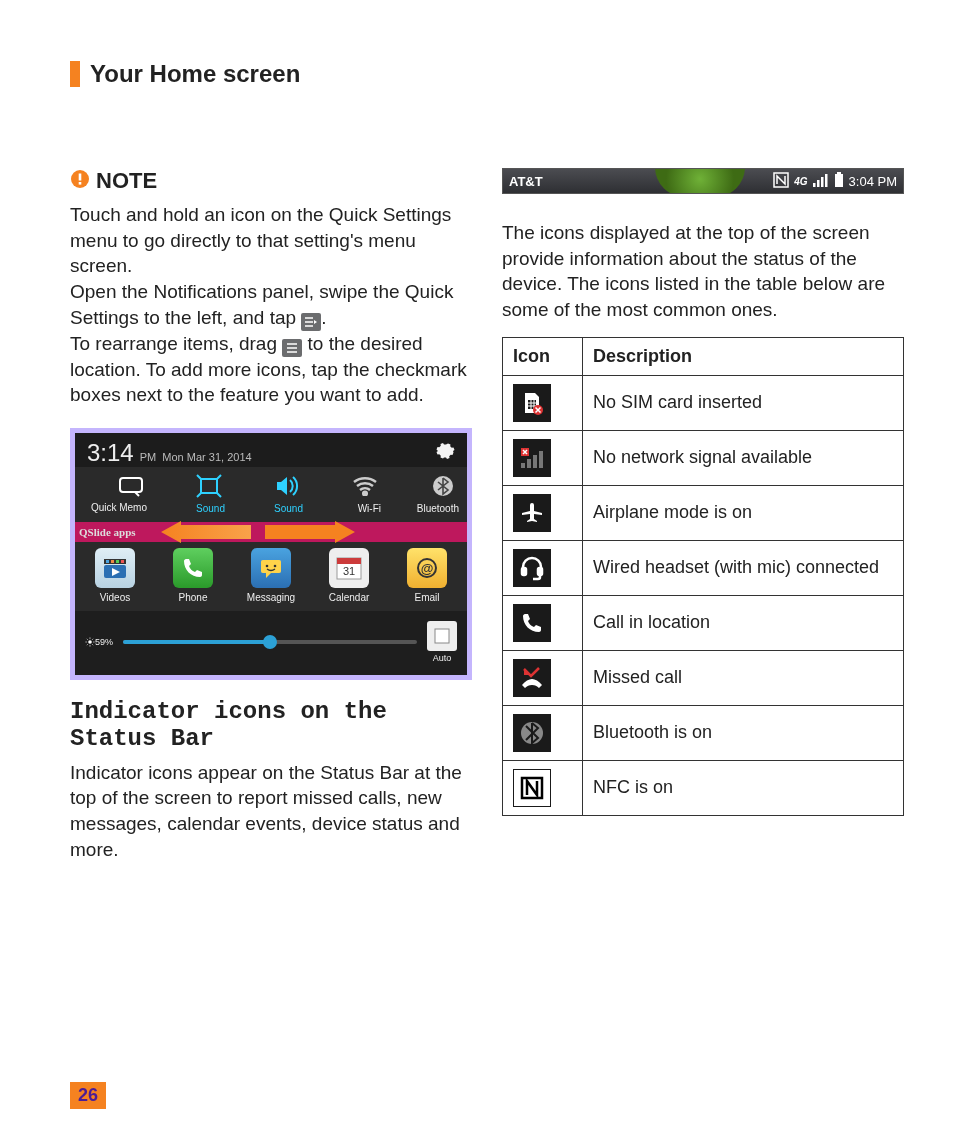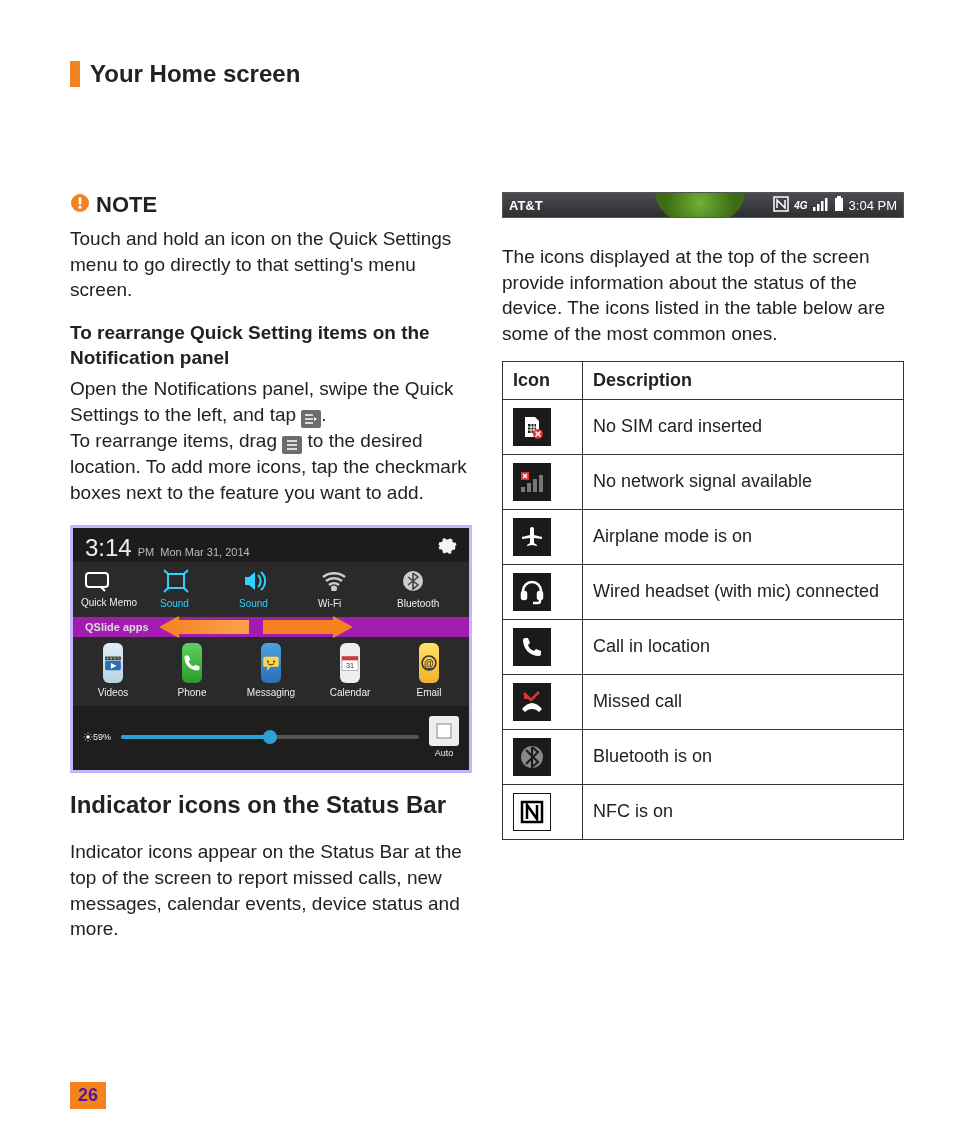--- a/index.html
+++ b/index.html
@@ -15,59 +15,59 @@
     color:var(--text);
     width:954px;
     height:1145px;
     position:relative;
     background:#fff;
     font-stretch:condensed;
   }
   .page{
     padding:60px 50px 40px 70px;
   }
-  .page-title-row{display:flex;align-items:center;gap:10px;margin-bottom:104px;}
+  .page-title-row{display:flex;align-items:center;gap:10px;margin-bottom:80px;}
   .title-bar{width:10px;height:26px;background:var(--orange);}
   .page-title{font-size:24px;font-weight:700;}
   .columns{display:flex;gap:30px;}
   .col{flex:1;min-width:0;}
   .note-head{display:flex;align-items:center;gap:6px;margin-bottom:8px;}
   .note-label{font-size:22px;font-weight:700;}
   .body-text{font-size:19px;line-height:1.35;font-weight:300;}
   .sub-header{font-size:19px;font-weight:700;margin-top:18px;margin-bottom:6px;line-height:1.3;}
   .inline-icon{display:inline-flex;vertical-align:-4px;width:20px;height:18px;align-items:center;justify-content:center;background:#6b6c6e;border-radius:2px;}
   .inline-icon svg{display:block;}
-  .panel-shot{margin-top:20px;border:3px solid #c4b5fd;background:#222;width:100%;}
+  .panel-shot{margin-top:20px;border:5px solid #c4b5fd;background:#222;width:100%;}
   .ps-top{background:#1c1c1c;color:#eee;display:flex;align-items:center;justify-content:space-between;padding:6px 12px 4px;}
   .ps-time{display:flex;align-items:baseline;gap:6px;}
   .ps-time-big{font-size:24px;font-weight:400;}
   .ps-time-small{font-size:11px;color:#bbb;}
   .ps-row1{background:#2a2a2a;display:flex;justify-content:space-between;padding:6px 8px 8px;}
-  .qs-item{display:flex;flex-direction:column;align-items:flex-start;width:64px;gap:4px;}
+  .qs-item{display:flex;flex-direction:column;align-items:flex-end;width:64px;gap:4px;}
   .qs-ic{width:32px;height:26px;display:flex;align-items:center;justify-content:center;color:#fff;}
   .qs-label{font-size:10px;color:#eee;}
   .sel .qs-label{color:#2ed1ff;}
   .sel .qs-ic{color:#2ed1ff;}
-  .ps-sec{background:#a21caf;color:#ddd;font-size:11px;font-weight:700;padding:4px 12px;}
+  .ps-sec{background:#be185d;color:#ddd;font-size:11px;font-weight:700;padding:4px 4px;font-family:Liberation Serif, serif;}
   .ps-row2{background:#2a2a2a;display:flex;justify-content:space-between;padding:6px 8px 8px;}
   .app-item{display:flex;flex-direction:column;align-items:center;width:64px;gap:4px;}
-  .app-ic{width:20px;height:40px;border-radius:6px;display:flex;align-items:center;justify-content:center;}
+  .app-ic{width:40px;height:40px;border-radius:6px;display:flex;align-items:center;justify-content:center;}
   .app-label{font-size:10px;color:#eee;}
   .ps-row3{background:#1e1e1e;display:flex;align-items:center;gap:10px;padding:10px 10px 12px;}
   .bright-ic{width:28px;height:28px;display:flex;align-items:center;justify-content:center;color:#fff;flex-direction:row;}
   .slider{flex:1;height:4px;background:#555;border-radius:2px;position:relative;}
   .slider-fill{position:absolute;left:0;top:0;bottom:0;width:50%;background:#2ca1d6;border-radius:2px;}
   .slider-knob{position:absolute;left:50%;top:50%;width:14px;height:14px;border-radius:50%;background:#2ca1d6;transform:translate(-50%,-50%);}
   .auto-ic{width:30px;height:30px;background:#eee;border-radius:3px;display:flex;align-items:center;justify-content:center;}
   .auto-box{display:flex;flex-direction:column;align-items:center;gap:2px;}
   .arrows{position:relative;margin-top:-4px;}
   .arrow{position:absolute;top:54px;height:22px;width:90px;}
   .arrow.left{left:86px;transform:scaleX(-1);}
   .arrow.right{left:190px;}
-  .h2{font-size:24px;font-weight:700;margin-top:18px;margin-bottom:20px;}
+  .h2{font-size:24px;font-weight:700;margin-top:18px;margin-bottom:8px;font-family:Liberation Mono, monospace;}
   .status-bar{height:26px;background:linear-gradient(#4b4c51,#2e2f33);border:1px solid #555;display:flex;align-items:center;justify-content:space-between;padding:0 6px;color:#fff;font-size:13px;position:relative;overflow:hidden;}
   .sb-left{font-weight:700;}
   .sb-right{display:flex;align-items:center;gap:5px;}
   .green-blob{position:absolute;left:38%;top:-2px;width:90px;height:30px;background:radial-gradient(circle at 50% 40%,#6fb137 0%,#3e6b14 70%);border-radius:0 0 40px 40px;}
   table.icons{width:100%;border-collapse:collapse;margin-top:14px;padding-left:46px;}
   table.icons th, table.icons td{border:1px solid #333;padding:8px 10px;font-size:18px;text-align:left;vertical-align:middle;}
   table.icons th{font-weight:700;}
   td.ic-cell{width:80px;text-align:center;}
   .ic-box{width:38px;height:38px;background:#1a1a1a;display:inline-flex;align-items:center;justify-content:center;color:#fff;}
   .ic-box.white{background:#fff;color:#000;border:1px solid #1a1a1a;}
@@ -90,21 +90,20 @@
           <svg width="20" height="20" viewBox="0 0 20 20">
               <circle cx="10" cy="10" r="9" fill="#f58220"></circle>
               <rect x="8.7" y="4.5" width="2.6" height="7" fill="#fff"></rect>
               <rect x="8.7" y="13" width="2.6" height="2.6" fill="#fff"></rect>
             </svg>
         </span>
         <span class="note-label">NOTE</span>
       </div>
       <div class="body-text">Touch and hold an icon on the Quick Settings menu to go directly to that setting's menu screen.</div>
 
-      <div class="sub-header">To rearrange Quick Setting items on the Notification panel</div>
       <div class="body-text">
         <span>Open the Notifications panel, swipe the Quick Settings to the left, and tap </span><span class="inline-icon">
             <svg width="14" height="12" viewBox="0 0 14 12">
               <g stroke="#fff" stroke-width="1.5">
                 <line x1="1" y1="2" x2="9" y2="2"></line>
                 <line x1="1" y1="6" x2="9" y2="6"></line>
                 <line x1="1" y1="10" x2="9" y2="10"></line>
               </g>
               <path d="M10 4 L13 6 L10 8 Z" fill="#fff"></path>
             </svg>

